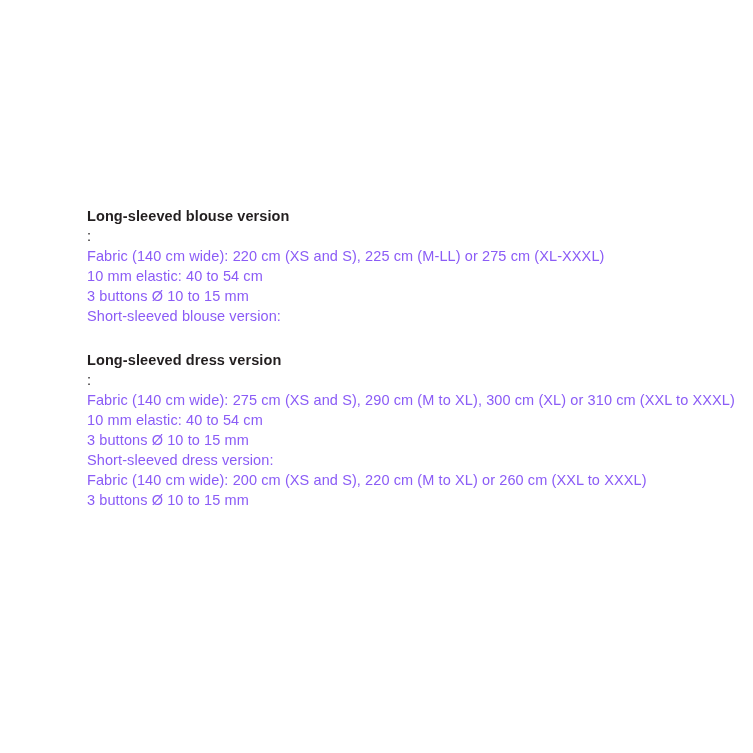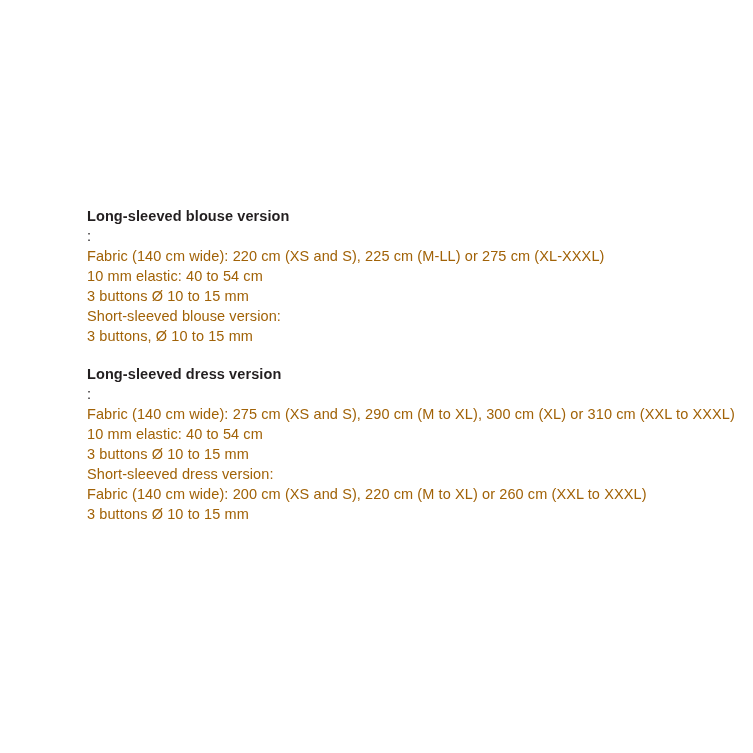--- a/index.html
+++ b/index.html
@@ -23,36 +23,36 @@
   .content {
     position: absolute;
     left: 87px;
     top: 206px;
     right: 10px;
   }
   .block {
     margin-bottom: 0;
   }
   .block + .block {
-    margin-top: 18px;
+    margin-top: 24px;
   }
   .heading {
     font-size: 14.5px;
     font-weight: bold;
     line-height: 20px;
     letter-spacing: 0.1px;
     color: #231f20;
     margin: 0;
   }
   .line {
     font-size: 14.5px;
     font-weight: normal;
     line-height: 20px;
     letter-spacing: 0.1px;
-    color: #a16207;
+    color: #8b5cf6;
     margin: 0;
     white-space: nowrap;
   }
   .colon {
     font-size: 14.5px;
     line-height: 20px;
     color: #231f20;
     margin: 0;
   }
 </style>
@@ -62,21 +62,20 @@
 <div class="page">
   <div class="content">
 
     <div class="block">
       <p class="heading">Long-sleeved blouse version</p>
       <p class="colon">:</p>
       <p class="line">Fabric (140 cm wide): 220 cm (XS and S), 225 cm (M-LL) or 275 cm (XL-XXXL)</p>
       <p class="line">10 mm elastic: 40 to 54 cm</p>
       <p class="line">3 buttons Ø 10 to 15 mm</p>
       <p class="line">Short-sleeved blouse version:</p>
-      <p class="line">3 buttons, Ø 10 to 15 mm</p>
     </div>
 
     <div class="block">
       <p class="heading">Long-sleeved dress version</p>
       <p class="colon">:</p>
       <p class="line">Fabric (140 cm wide): 275 cm (XS and S), 290 cm (M to XL), 300 cm (XL) or 310 cm (XXL to XXXL)</p>
       <p class="line">10 mm elastic: 40 to 54 cm</p>
       <p class="line">3 buttons Ø 10 to 15 mm</p>
       <p class="line">Short-sleeved dress version:</p>
       <p class="line">Fabric (140 cm wide): 200 cm (XS and S), 220 cm (M to XL) or 260 cm (XXL to XXXL)</p>

